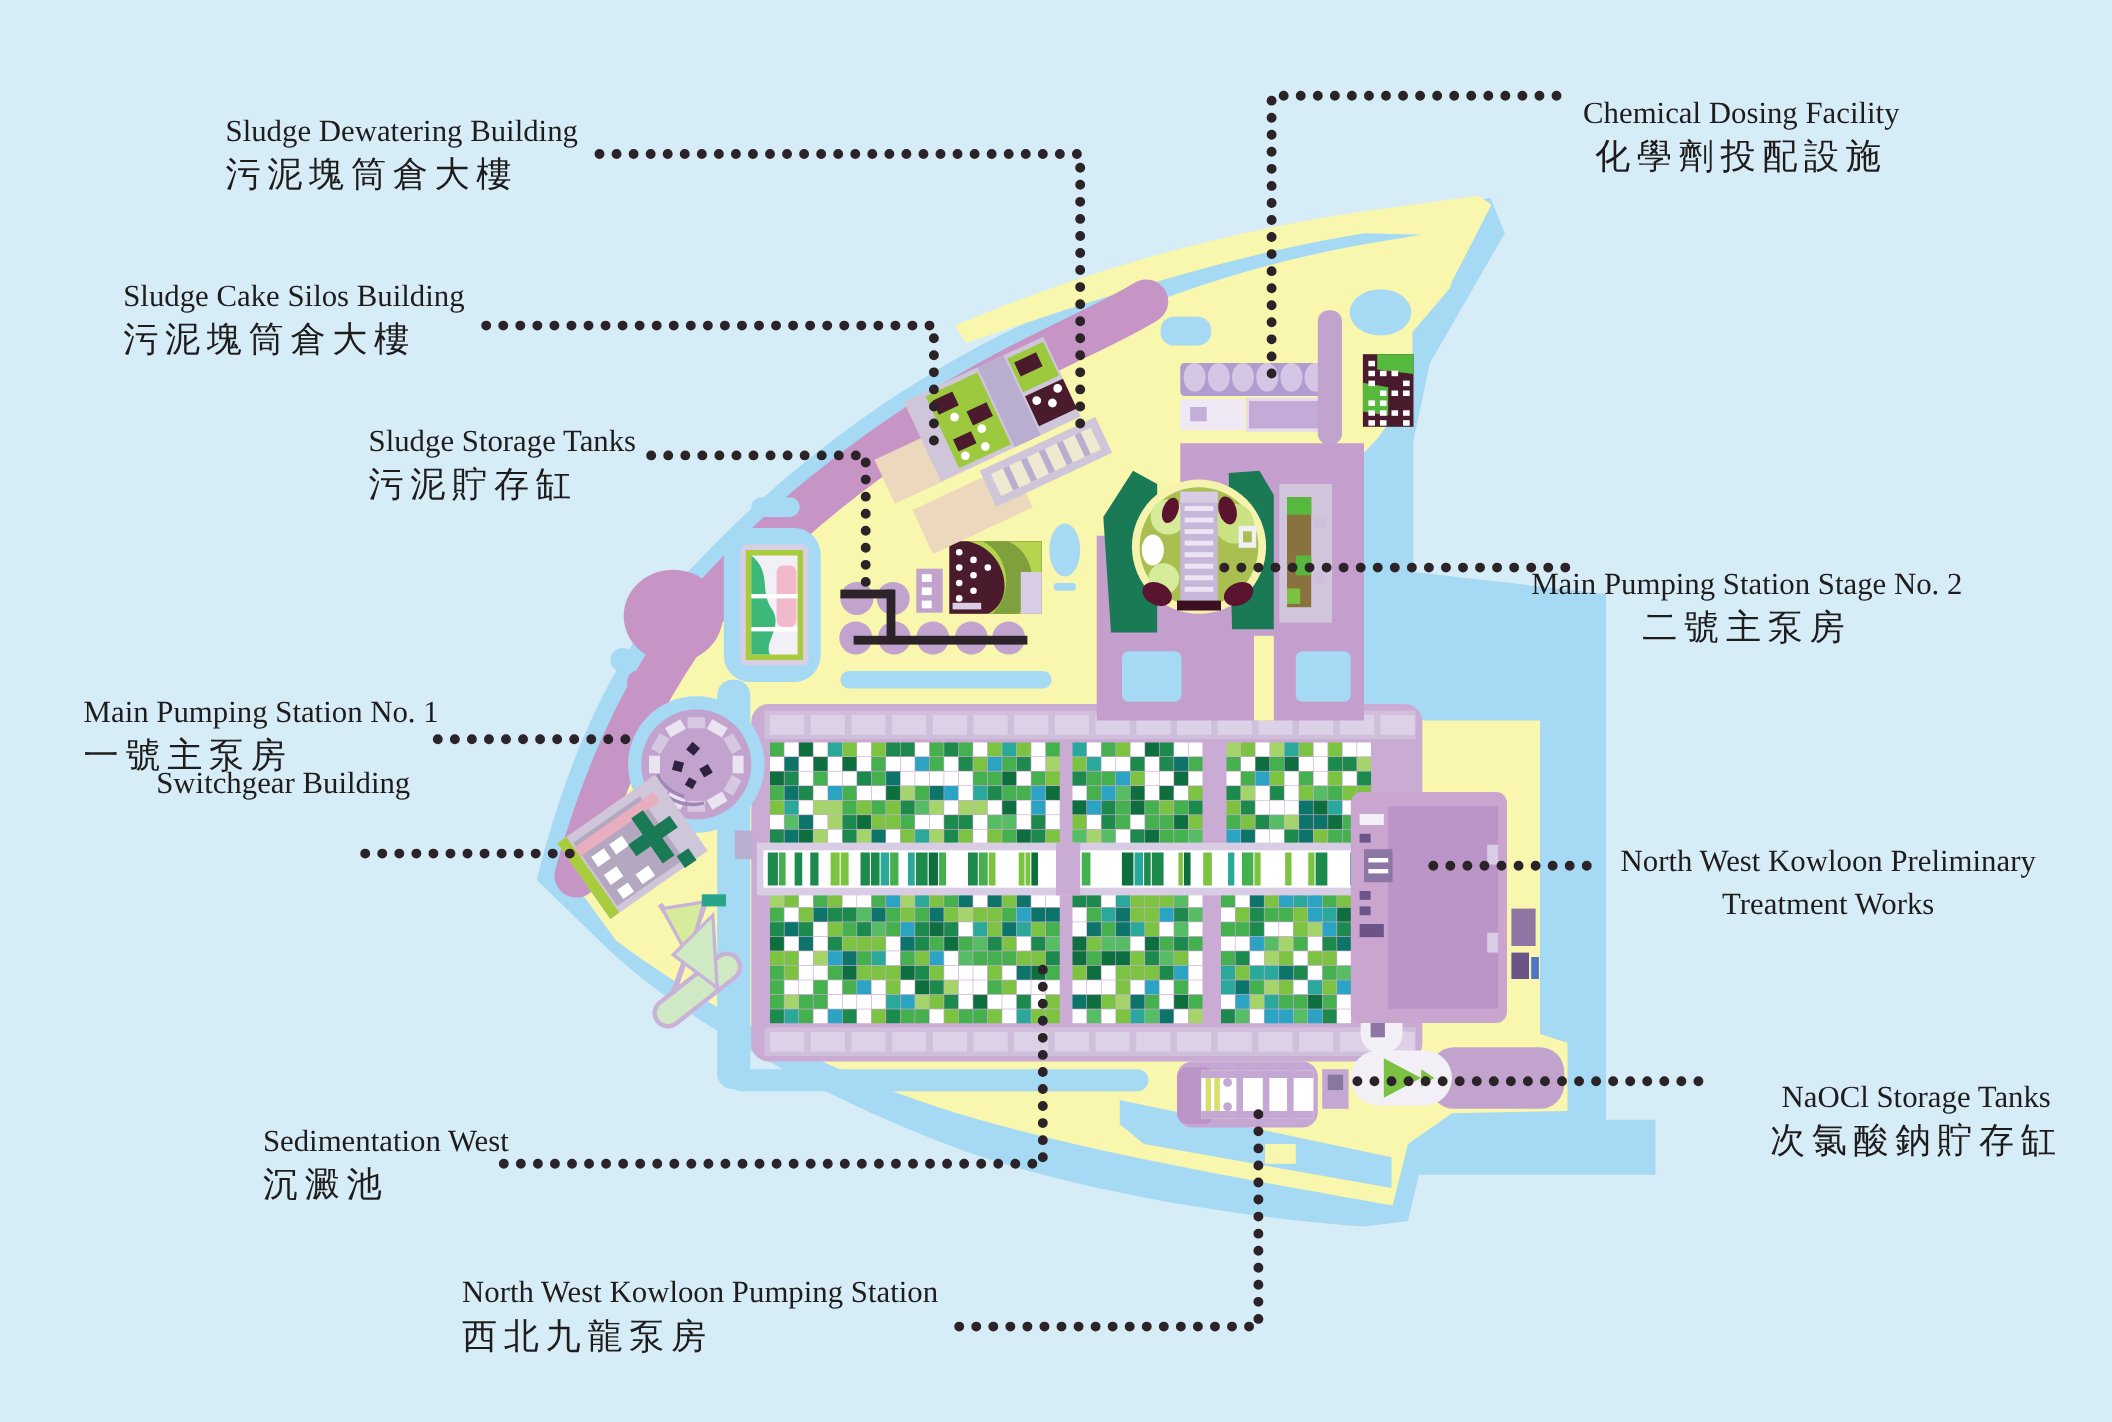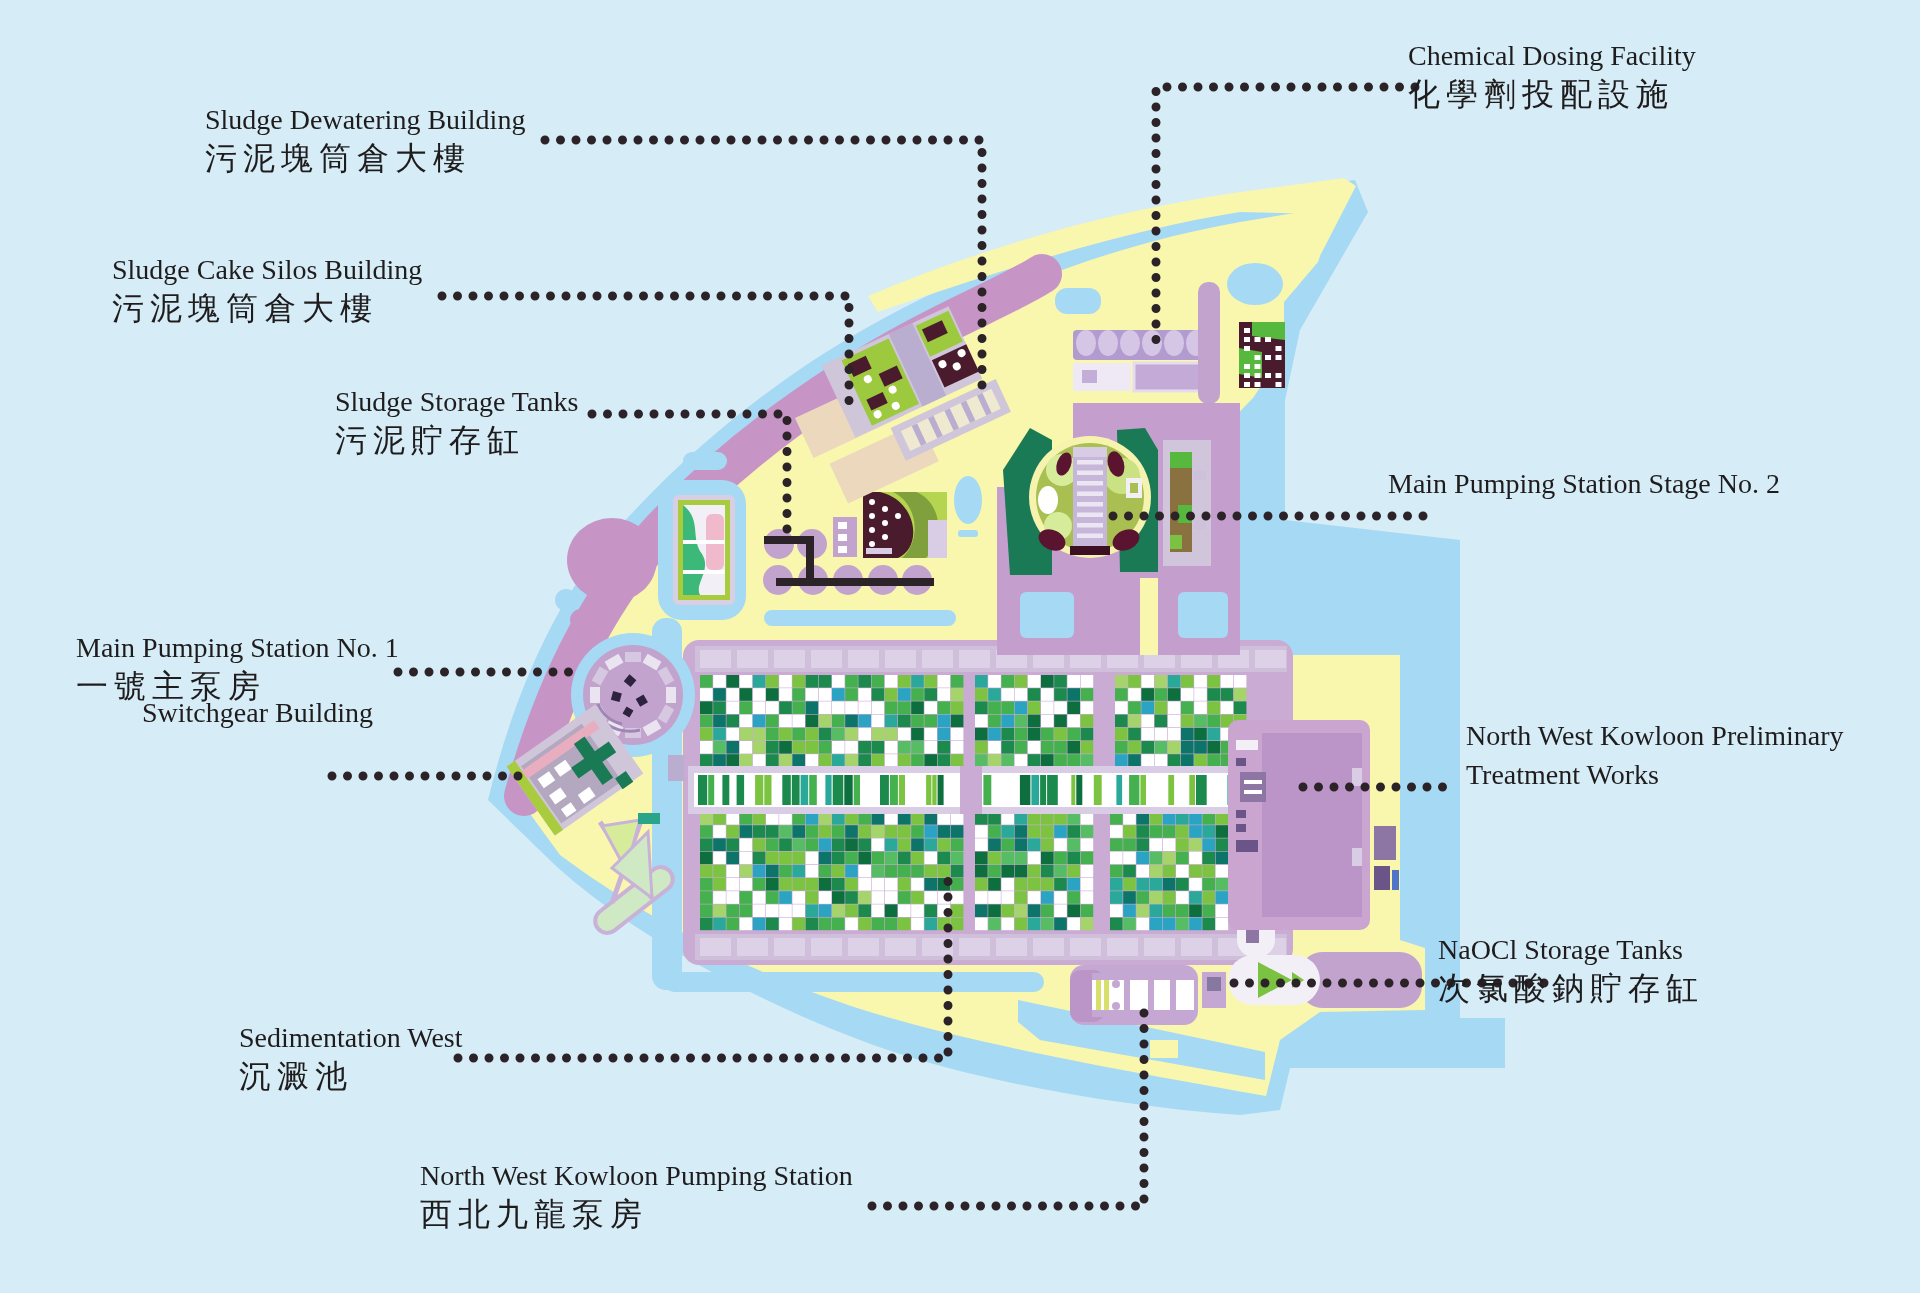--- a/index.html
+++ b/index.html
@@ -45,21 +45,21 @@
   .ladder   {fill:#c6b6da;}
   .blueslot {fill:#4f74c8;}
   .pipe     {fill:#2b2328;}
   .leader   {stroke:#2b2328;stroke-width:9;fill:none;
              stroke-dasharray:0 15.5;stroke-linecap:round;}
 
   
   .label{position:absolute;color:#1f1c1d;white-space:nowrap;}
   .label .en{font-size:28px;line-height:39px;display:block;}
   .label .zh{font-size:32px;line-height:39px;letter-spacing:6px;display:block;}
-  .label.r{text-align:left;}
+  .label.r{text-align:center;margin-top:48px;}
 </style>
 </head>
 <body>
 
 <div id="stage">
 <svg width="1920" height="1293" viewBox="0 0 1920 1293">
 
   <rect class="bg" x="0" y="0" width="1920" height="1293"></rect>
 
   <path class="water" d="
@@ -1138,33 +1138,34 @@
 <div class="label" style="left:335px;top:382px">
   <span class="en">Sludge Storage Tanks</span>
   <span class="zh">污泥貯存缸</span>
 </div>
 <div class="label r" style="left:1408px;top:36px;width:350px">
   <span class="en">Chemical Dosing Facility</span>
   <span class="zh">化學劑投配設施</span>
 </div>
 <div class="label r" style="left:1388px;top:464px;width:400px">
   <span class="en">Main Pumping Station Stage No. 2</span>
+  <span class="zh">二號主泵房</span>
 </div>
 <div class="label" style="left:76px;top:628px">
   <span class="en">Main Pumping Station No. 1</span>
   <span class="zh">一號主泵房</span>
 </div>
 <div class="label r" style="left:1466px;top:716px;width:392px">
   <span class="en">North West Kowloon Preliminary</span>
   <span class="en">Treatment Works</span>
 </div>
 <div class="label" style="left:142px;top:693px">
   <span class="en">Switchgear Building</span>
 </div>
-<div class="label r" style="left:1438px;top:930px;width:300px">
+<div class="label r" style="left:1592px;top:930px;width:300px">
   <span class="en">NaOCl Storage Tanks</span>
   <span class="zh">次氯酸鈉貯存缸</span>
 </div>
 <div class="label" style="left:239px;top:1018px">
   <span class="en">Sedimentation West</span>
   <span class="zh">沉澱池</span>
 </div>
 <div class="label" style="left:420px;top:1156px">
   <span class="en">North West Kowloon Pumping Station</span>
   <span class="zh">西北九龍泵房</span>

